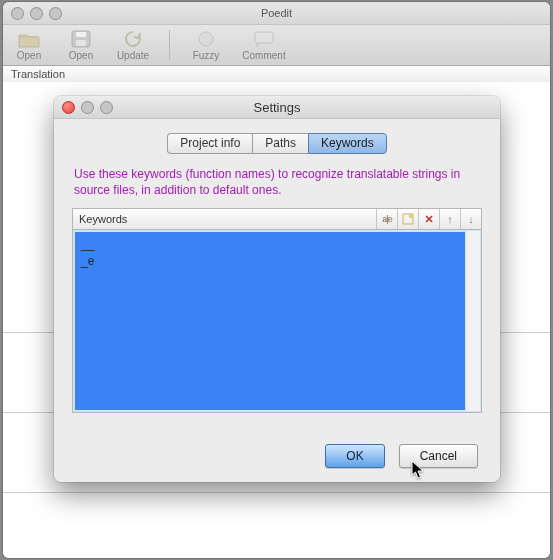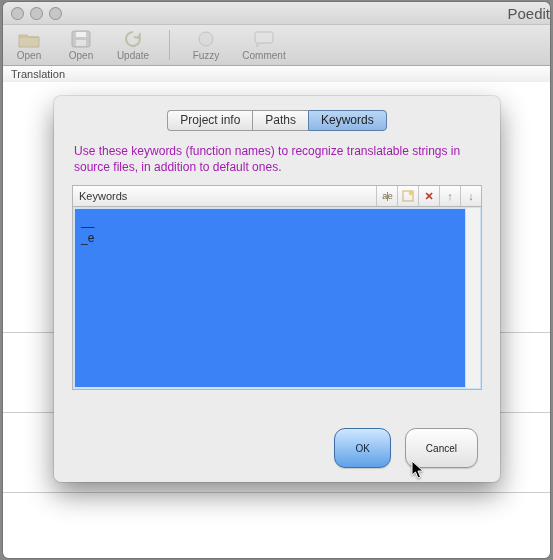--- a/index.html
+++ b/index.html
@@ -40,22 +40,22 @@
   }
   .dot {
     width: 11px; height: 11px; border-radius: 50%;
     border: 1px solid rgba(0,0,0,0.25);
     background: #bfbfbf;
   }
   .dot.inactive { background: #c6c6c6; }
   .title-text {
     position: absolute;
     left: 0; right: 0;
-    text-align: right;
-    font-size: 15px;
+    text-align: center;
+    font-size: 11px;
     color: #555;
     pointer-events: none;
   }
   
   .toolbar {
     height: 40px;
     background: linear-gradient(#e6e6e6, #d2d2d2);
     border-bottom: 1px solid #aaa;
     display: flex;
     align-items: center;
@@ -213,23 +213,23 @@
   .kw-entry { line-height: 1.35; }
   .dlg-buttons {
     position:absolute;
     right: 22px;
     bottom: 14px;
     display:flex; gap: 14px;
     align-items:center;
   }
   .btn {
     height: 22px;
-    padding: 8px 20px;
-    border-radius: 11px;
-    font-size: 10px;
+    padding: 0 20px;
+    border-radius: 3px;
+    font-size: 12px;
     border: 1px solid #9a9a9a;
     background: linear-gradient(#fefefe, #e2e2e2);
     color:#222;
     display:flex; align-items:center; justify-content:center;
     box-shadow: 0 1px 1px rgba(0,0,0,0.15);
   }
   .btn.default {
     background: linear-gradient(#cfe7ff, #5ea0e8);
     border-color: #3d6fa8;
     color:#10233a;
@@ -314,20 +314,28 @@
   </div>
 
   <div class="main-area">
     <div class="split" style="top:250px"></div>
     <div class="split" style="top:330px"></div>
     <div class="split" style="top:410px"></div>
   </div>
 </div>
 
 <div class="dialog">
+  <div class="dlg-titlebar">
+    <div class="dlg-traffic">
+      <div class="dot red"></div>
+      <div class="dot inactive"></div>
+      <div class="dot inactive"></div>
+    </div>
+    <div class="dlg-title">Settings</div>
+  </div>
 
   <div class="dlg-body">
     <div class="tabs">
       <div class="tab">Project info</div>
       <div class="tab">Paths</div>
       <div class="tab active">Keywords</div>
     </div>
 
     <div class="dlg-desc">Use these keywords (function names) to recognize translatable strings in source files, in addition to default ones.</div>
 

